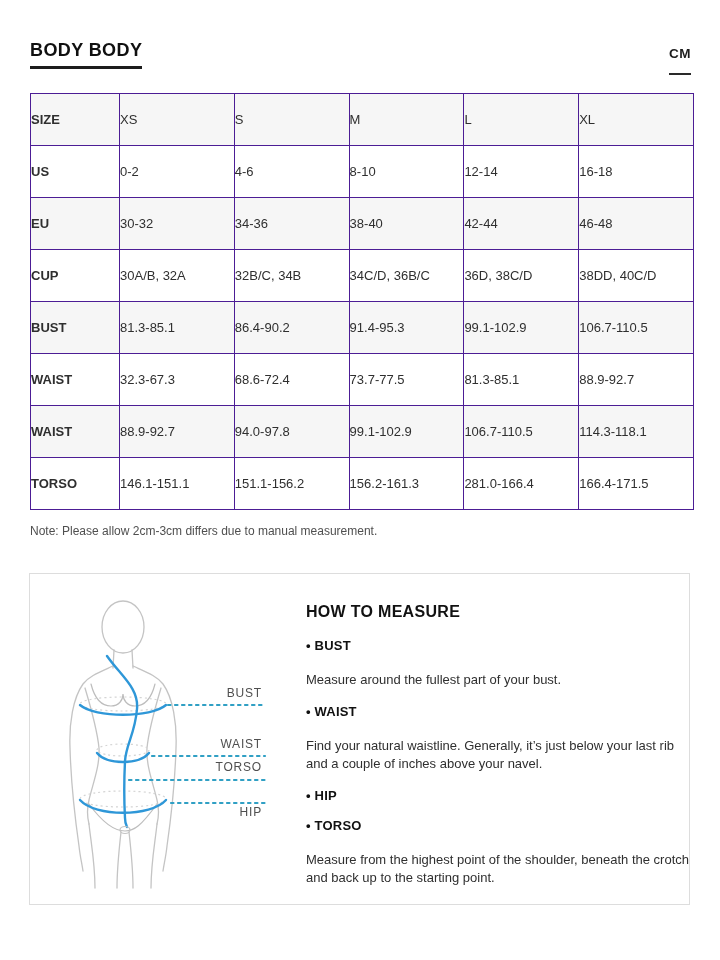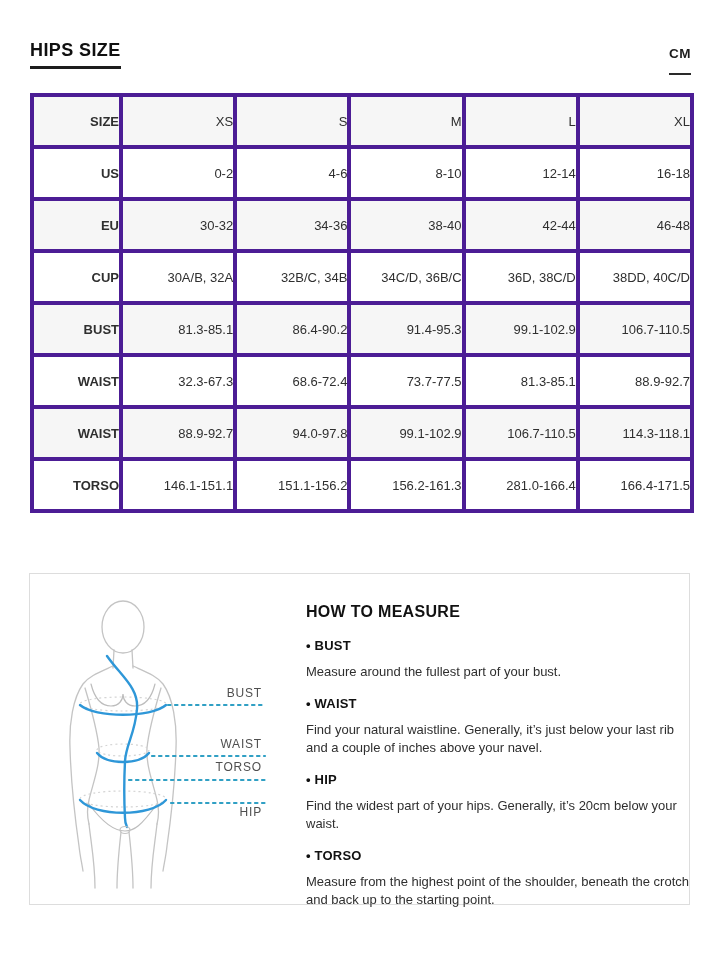--- a/index.html
+++ b/index.html
@@ -10,21 +10,21 @@
   
   .page-title { position:absolute; left:30px; top:40px; font-size:18px; font-weight:700;
     color:#101010; letter-spacing:.4px; padding-bottom:5px; border-bottom:3px solid #1c1c1c; }
   .unit-label { position:absolute; top:46px; right:29px; font-size:13.5px; font-weight:700;
     color:#1c1c1c; letter-spacing:.5px; padding-bottom:12px; border-bottom:2px solid #2a2a2a; }
 
   
   table.size-table { position:absolute; left:30px; top:93px; width:664px;
     border-collapse:collapse; table-layout:fixed; }
   .size-table col.c0 { width:89px; }
-  .size-table th, .size-table td { border:4px solid #4c1d95; height:52px; text-align:right;
+  .size-table th, .size-table td { border:1px solid #4c1d95; height:52px; text-align:left;
     vertical-align:middle; font-size:13px; color:#2f2f2f; font-weight:400; }
   .size-table thead th { background:#f6f6f6; }
   .size-table thead th:first-child { font-weight:700; }
   .size-table tbody th { font-weight:700; }
   .size-table tbody tr:nth-child(even) th,
   .size-table tbody tr:nth-child(even) td { background:#f6f6f6; }
 
   .note { position:absolute; left:30px; top:524px; font-size:12px; color:#4f4f4f; }
 
   
@@ -36,28 +36,28 @@
   .fig-label.bust  { top:112px; }
   .fig-label.waist { top:163px; }
   .fig-label.torso { top:186px; }
   .fig-label.hip   { top:231px; }
 
   .howto { position:absolute; left:276px; top:29px; width:384px; }
   .howto h2 { font-size:16px; font-weight:700; color:#111; letter-spacing:.3px; margin-bottom:17px; }
   .howto-item { margin-bottom:15px; }
   .howto-item .item-name { font-size:13px; font-weight:700; color:#111; letter-spacing:.2px; }
   .howto-item .item-name::before { content:"\2022\00a0"; font-weight:700; }
-  .howto-item .item-desc { font-size:13px; color:#2f2f2f; line-height:1.38; margin-top:10px; }
+  .howto-item .item-desc { font-size:13px; color:#2f2f2f; line-height:1.38; margin-top:18px; }
 </style>
 </head>
 <body>
 
 <div class="page">
 
-  <div class="page-title">HIPS SIZE</div>
+  <div class="page-title">BODY BODY</div>
   <div class="unit-label">CM</div>
 
   <table class="size-table">
     <colgroup>
         <col class="c0">
         <col>
         <col>
         <col>
         <col>
         <col>
@@ -125,20 +125,21 @@
         <th>TORSO</th>
         <td>146.1-151.1</td>
         <td>151.1-156.2</td>
         <td>156.2-161.3</td>
         <td>281.0-166.4</td>
         <td>166.4-171.5</td>
       </tr>
     </tbody>
   </table>
 
+  <div class="note">Note: Please allow 2cm-3cm differs due to manual measurement.</div>
 
   <div class="measure-box">
 
     <svg class="figure-svg" width="215" height="302" viewBox="0 0 215 302" fill="none">
 
       <ellipse cx="68" cy="39" rx="21" ry="26" stroke="#c4c4c4" stroke-width="1.3"></ellipse>
 
       <path d="M59,62 L58,80 M77,62 L78,80" stroke="#c4c4c4" stroke-width="1.3" stroke-linecap="round"></path>
 
       <path d="M58,78 C45,84 34,88 28,96 C18,110 14,135 15,160 C16,195 20,230 24,258 C25,268 27,276 28,283" stroke="#c4c4c4" stroke-width="1.3" stroke-linecap="round"></path>
@@ -184,21 +185,20 @@
       <div class="howto-item">
         <div class="item-name">BUST</div>
         <div class="item-desc">Measure around the fullest part of your bust.</div>
       </div>
       <div class="howto-item">
         <div class="item-name">WAIST</div>
         <div class="item-desc">Find your natural waistline. Generally, it’s just below your last rib and a couple of inches above your navel.</div>
       </div>
       <div class="howto-item">
         <div class="item-name">HIP</div>
-        <div class="item-desc">Find the widest part of your hips. Generally, it’s 20cm below your waist.</div>
       </div>
       <div class="howto-item">
         <div class="item-name">TORSO</div>
         <div class="item-desc">Measure from the highest point of the shoulder, beneath the crotch and back up to the starting point.</div>
       </div>
     </div>
   </div>
 
 </div>
 

